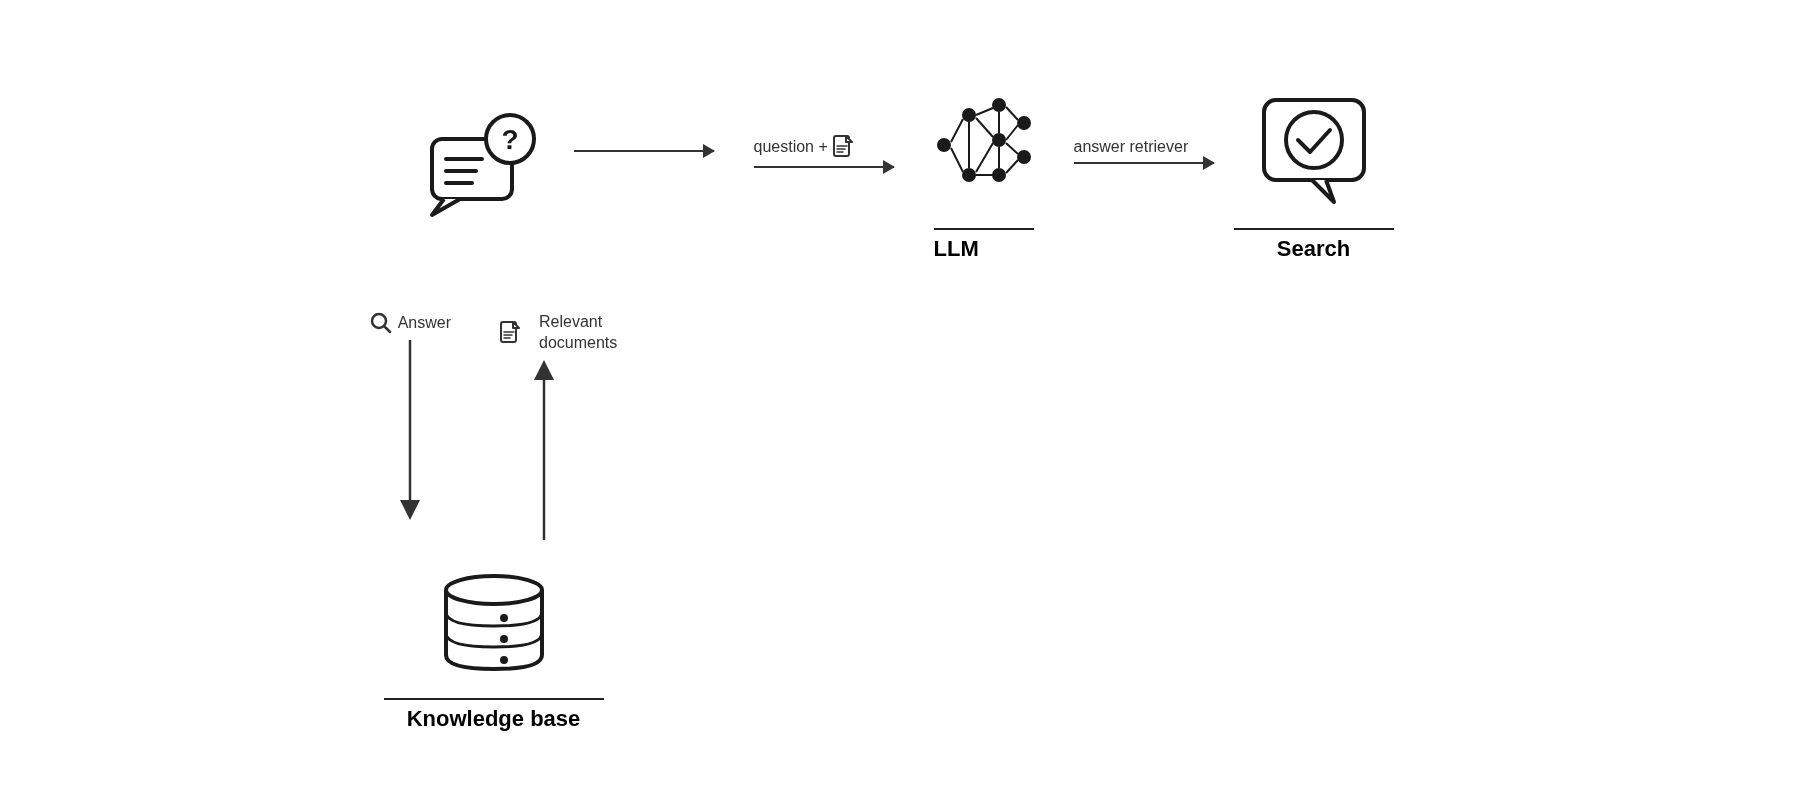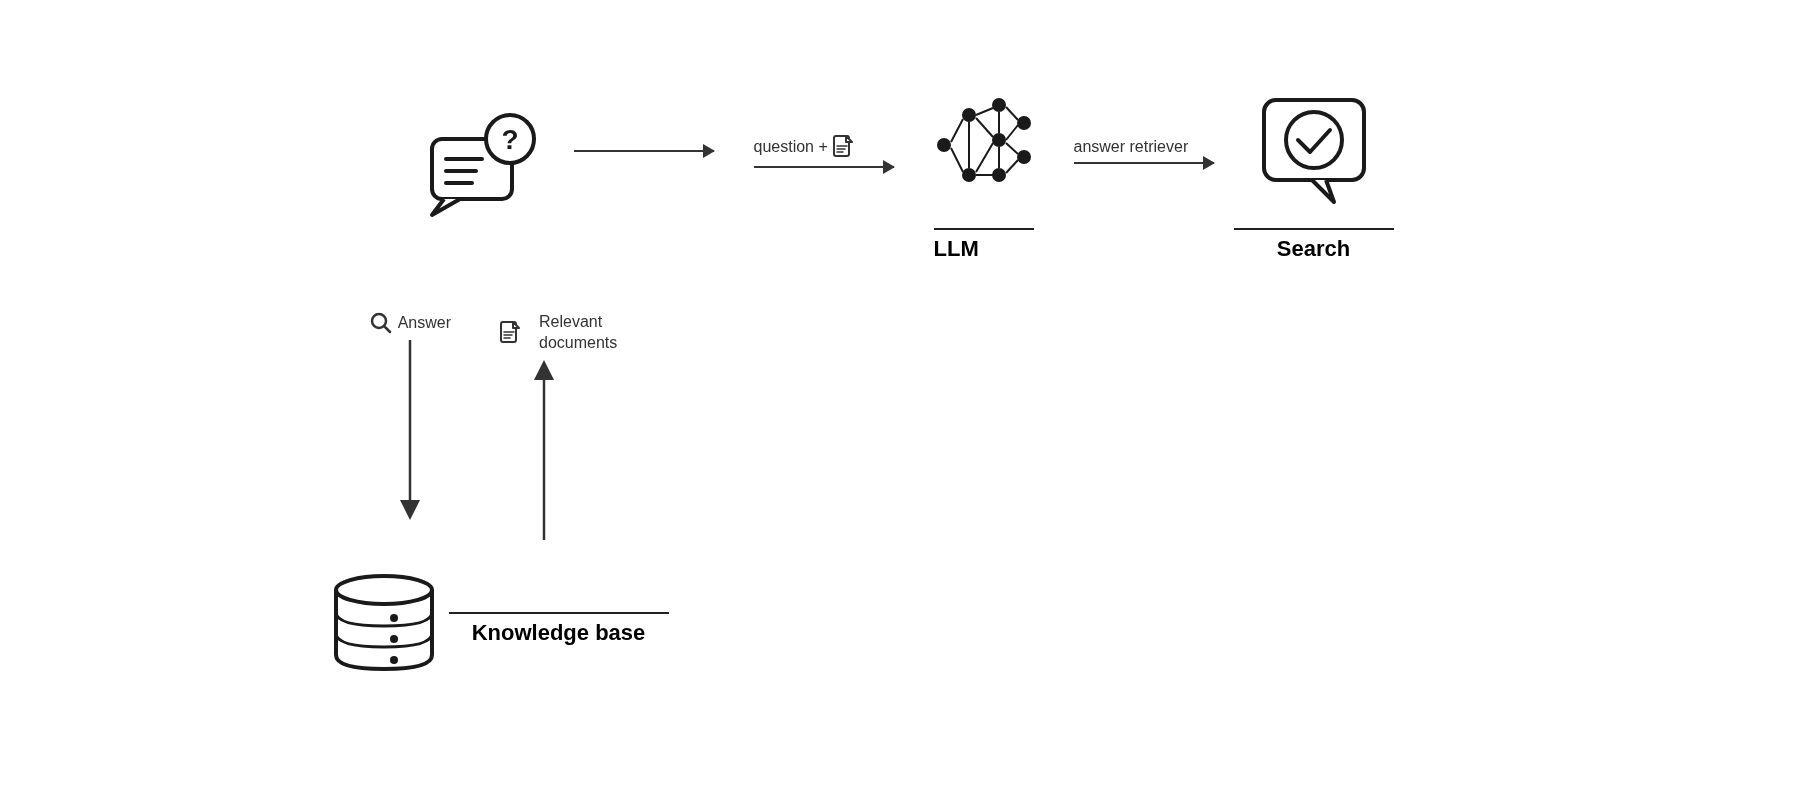--- a/index.html
+++ b/index.html
@@ -120,21 +120,21 @@
       margin-bottom: 6px;
     }
 
     
     svg {
       display: block;
     }
 
     .knowledge-base-node {
       display: flex;
-      flex-direction: row;
+      flex-direction: column;
       align-items: center;
       margin-top: 20px;
     }
 
     .knowledge-base-node .node-label {
       width: 200px;
       font-size: 22px;
       font-weight: 600;
     }
   </style>

